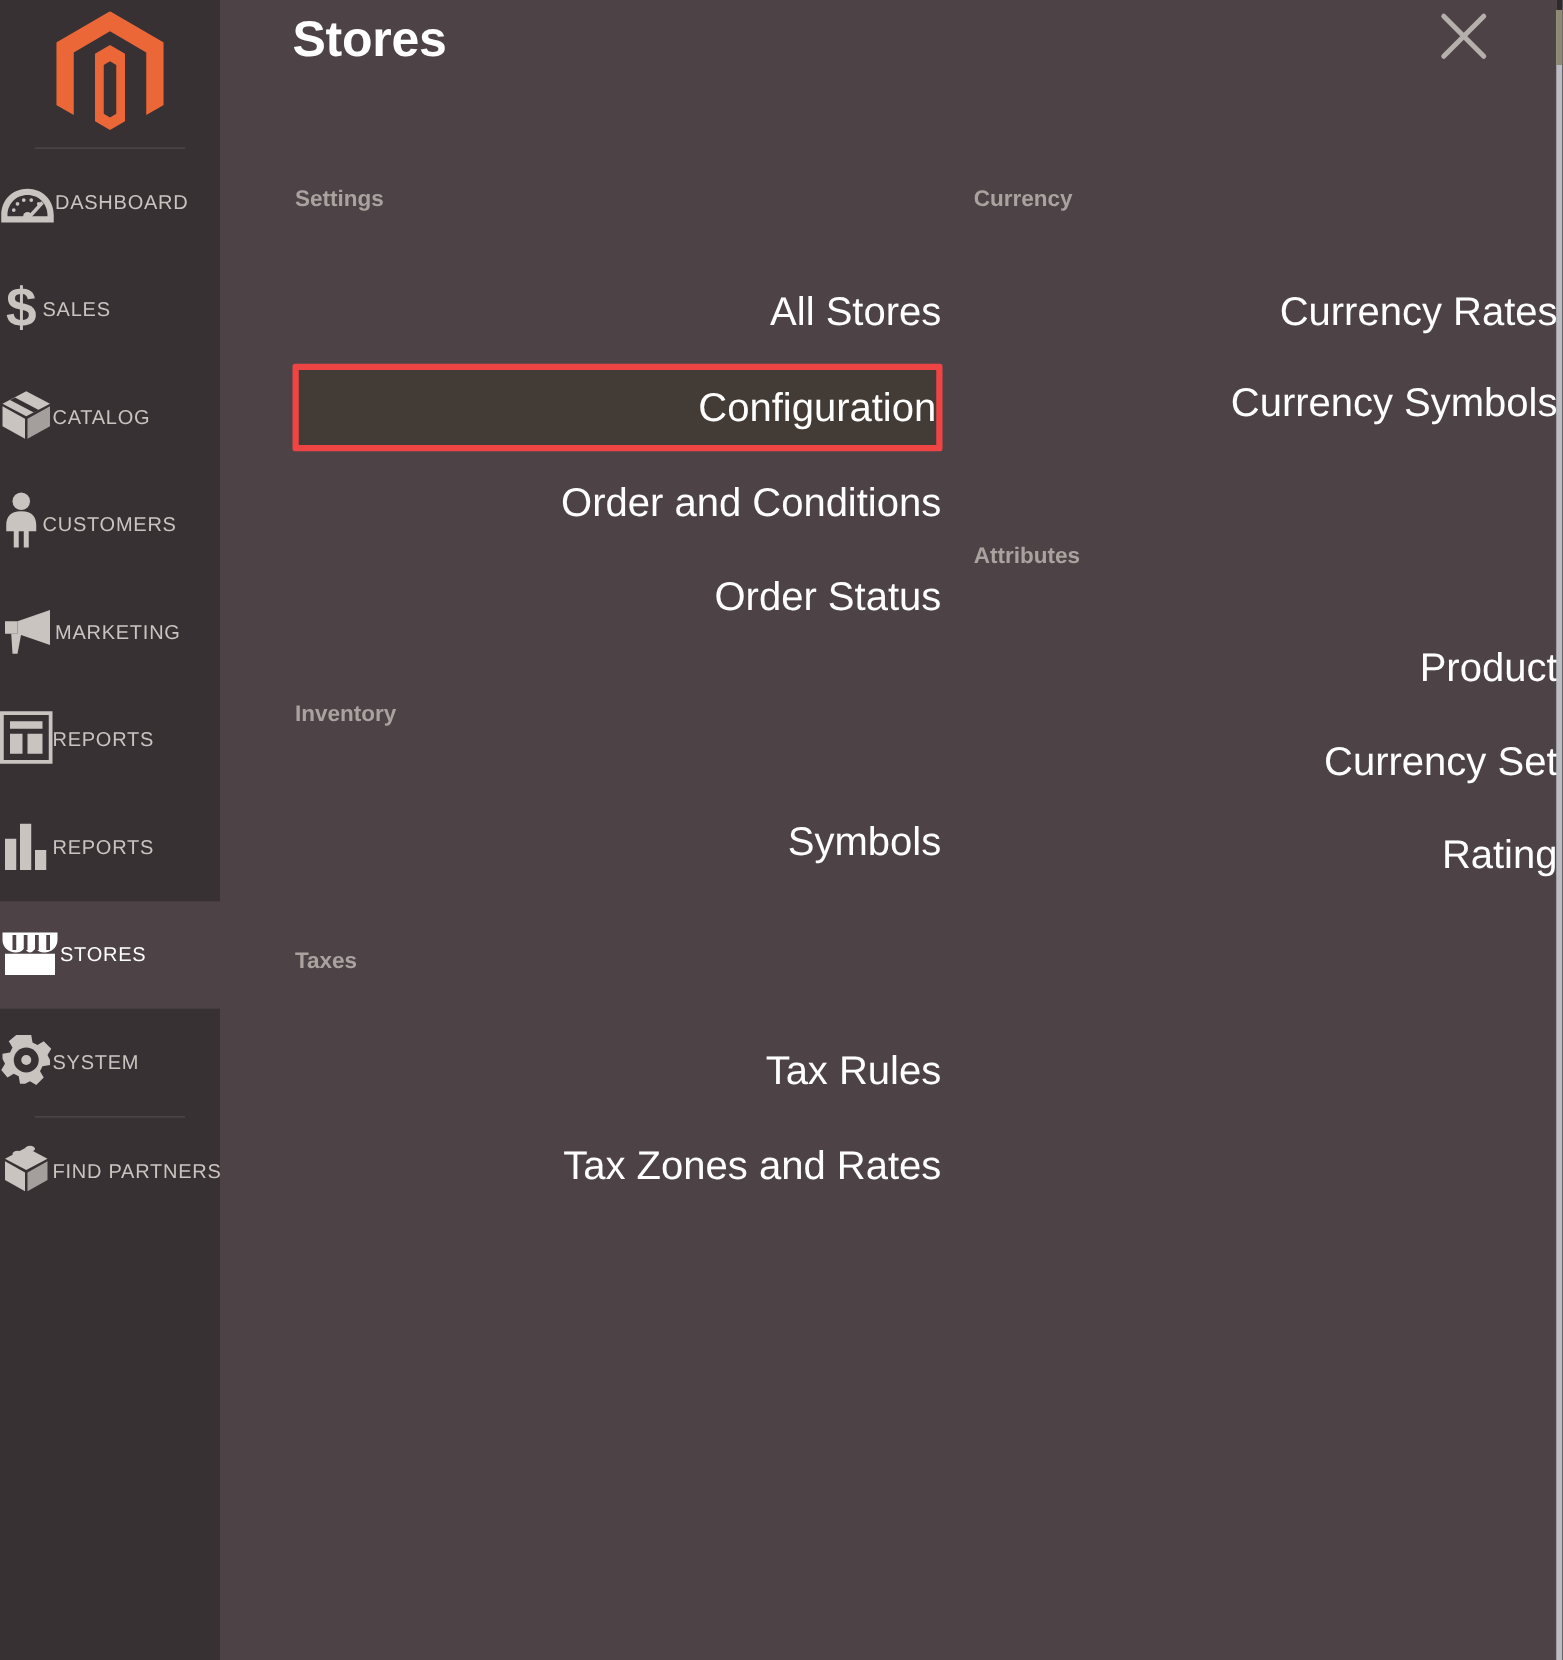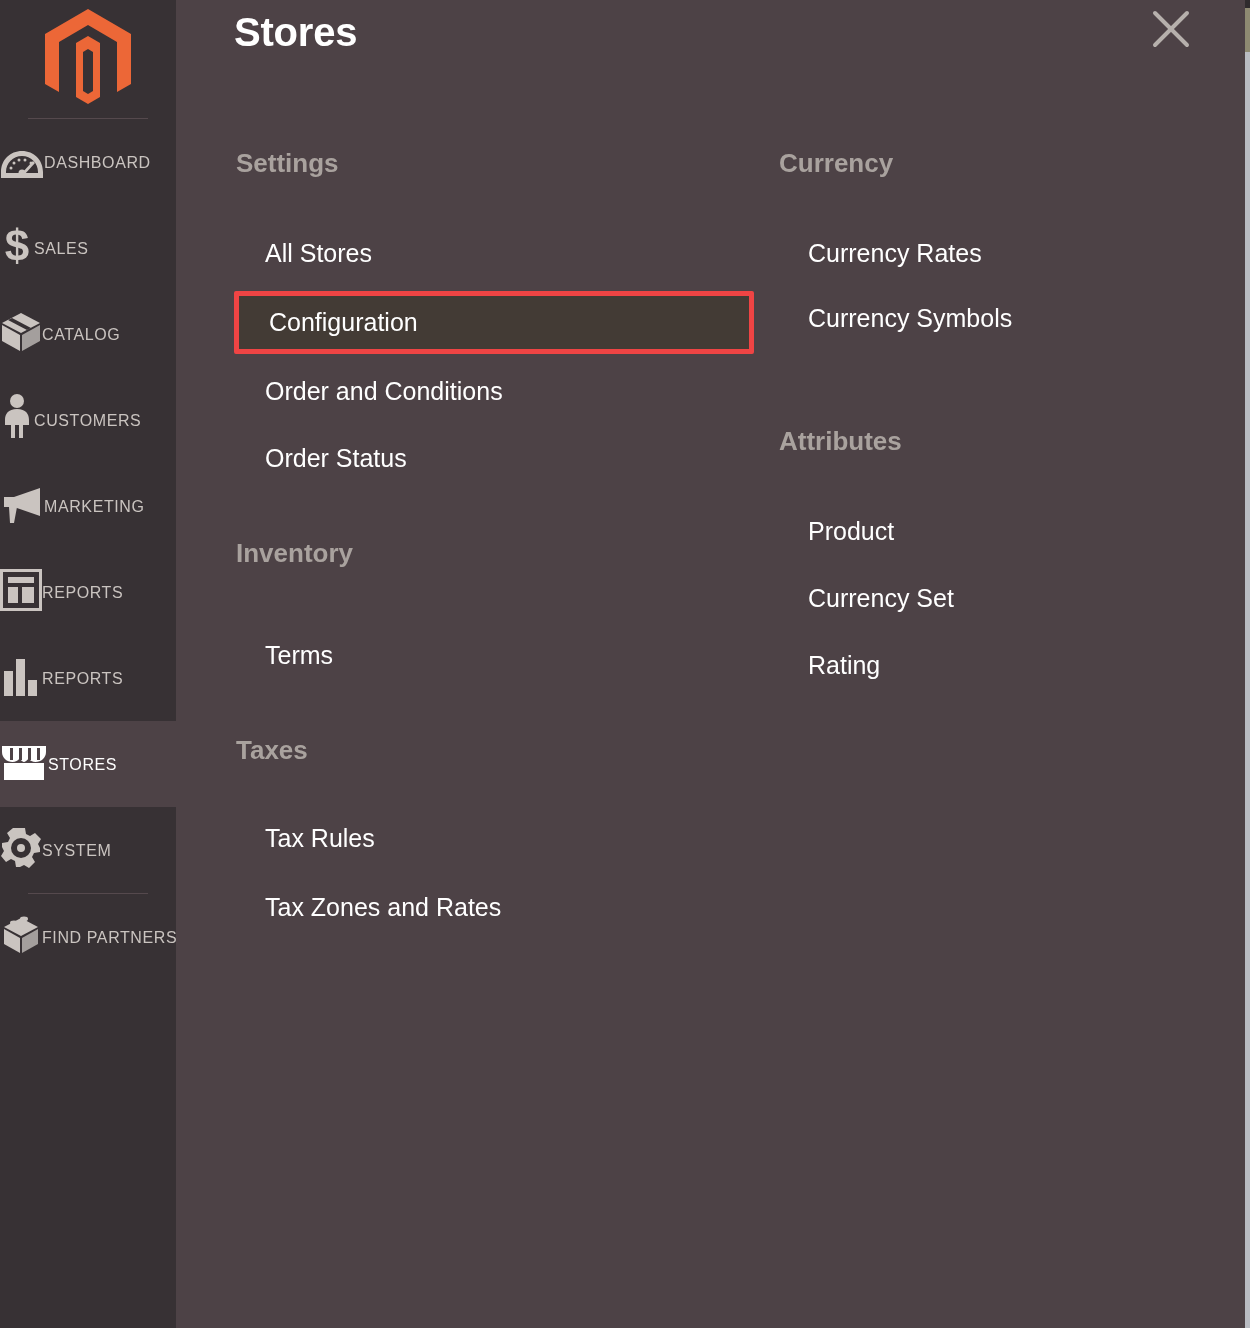--- a/index.html
+++ b/index.html
@@ -62,28 +62,29 @@
   }
   .close-btn svg { stroke:#b6b0ac; }
 
   
   .col { position:absolute; top:150px; }
   .col-left  { left:58px;  width:520px; }
   .col-right { left:601px; width:470px; }
 
   .group { margin-bottom:0; }
   .group-title {
-    font-size:26px; font-weight:bold; color:#a9a29e;
+    font-size:18px; font-weight:bold; color:#a9a29e;
     line-height:1; padding:0 0 0 2px;
   }
   .mi {
-    display:block; font-size:25px; color:#ffffff;
+    display:block; font-size:32px; color:#ffffff;
     padding:13px 0 13px 30px; line-height:1.08;
     text-decoration:none; cursor:pointer; border:1px solid transparent;
     border-radius:2px;
+    text-align:right;
   }
   .mi.selected {
     background:#433B35; border:5px solid #ef4444;
   }
 
   
   .edge-track {
     position:absolute; right:0; top:0; width:5px; height:1328px;
     background:#b9bcc2;
   }
@@ -271,21 +272,21 @@
         <div style="height:10px"></div>
         <a class="mi">Order and Conditions</a>
         <div style="height:12px"></div>
         <a class="mi">Order Status</a>
       </div>
 
       <div class="group" style="margin-bottom:54px;">
         <div class="group-title">Inventory</div>
         <div style="height:48px"></div>
         <div style="height:14px"></div>
-        <a class="mi">Terms</a>
+        <a class="mi">Symbols</a>
       </div>
 
       <div class="group">
         <div class="group-title">Taxes</div>
         <div style="height:48px"></div>
         <a class="mi">Tax Rules</a>
         <div style="height:14px"></div>
         <a class="mi">Tax Zones and Rates</a>
       </div>
 

